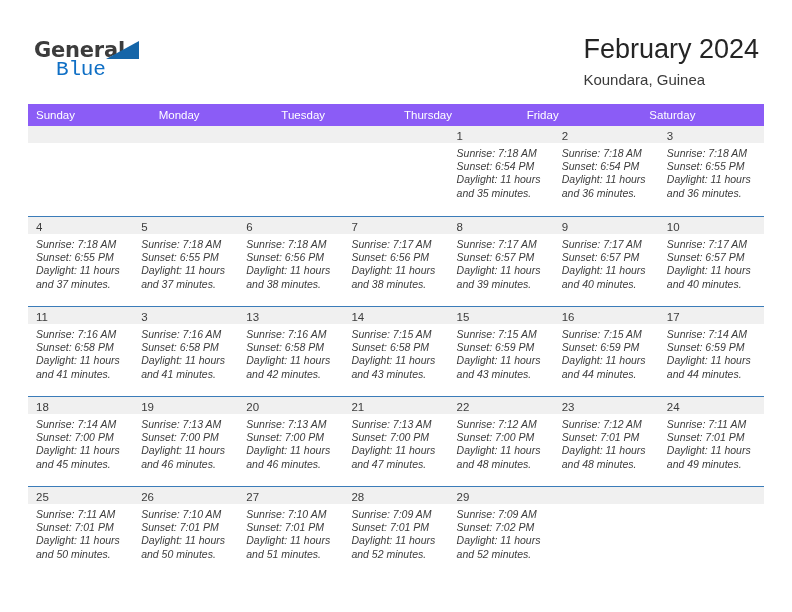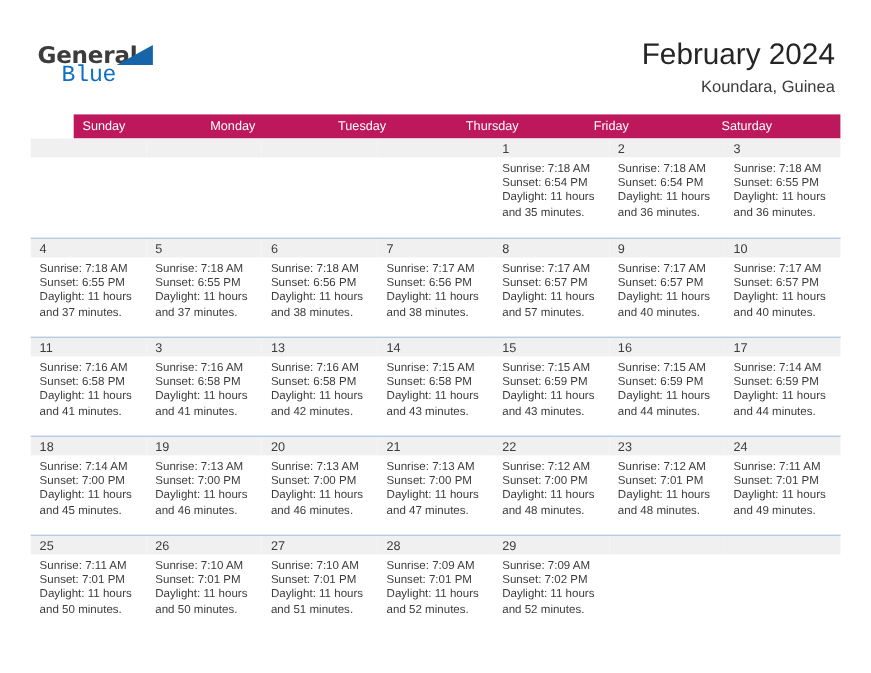--- a/index.html
+++ b/index.html
@@ -64,21 +64,21 @@
     height: 0;
     border-style: solid;
     border-width: 0 0 18px 33px;
     border-color: transparent transparent #1565a8 transparent;
   }
 
   .title-block {
     position: absolute;
     right: 33px;
     top: 32px;
-    text-align: right;
+    text-align: left;
   }
   .month-title {
     font-size: 27px;
     font-weight: 400;
     color: #252525;
     line-height: 34px;
     white-space: nowrap;
   }
   .location {
     margin-top: 4px;
@@ -91,23 +91,22 @@
 
   
   .calendar {
     position: absolute;
     left: 28px;
     top: 104px;
     width: 736px;
   }
   .weekdays {
     display: flex;
-    background: #be185d;
+    background: #8b5cf6;
     height: 22px;
-    margin-left: 39px;
   }
   .weekday {
     flex: 1 1 0;
     color: #ffffff;
     font-size: 11.5px;
     line-height: 22px;
     padding-left: 8px;
     box-sizing: border-box;
     white-space: nowrap;
   }
@@ -137,20 +136,21 @@
     background: #f0f0f0;
   }
   .daynum {
     font-size: 11.5px;
     color: #3c3c3c;
     line-height: 17px;
   }
   .cell-body {
     padding: 4px 8px 0 8px;
     box-sizing: border-box;
+    font-style: italic;
   }
   .cell-line {
     font-size: 10.5px;
     line-height: 13.2px;
     color: #3c3c3c;
     white-space: nowrap;
   }
 </style>
 </head>
 <body>
@@ -263,21 +263,21 @@
               <div class="cell-line">Daylight: 11 hours</div>
               <div class="cell-line">and 38 minutes.</div>
             </div>
           </div>
           <div class="cell">
             <div class="daynum-bar"><span class="daynum">8</span></div>
             <div class="cell-body">
               <div class="cell-line">Sunrise: 7:17 AM</div>
               <div class="cell-line">Sunset: 6:57 PM</div>
               <div class="cell-line">Daylight: 11 hours</div>
-              <div class="cell-line">and 57 minutes.</div>
+              <div class="cell-line">and 39 minutes.</div>
             </div>
           </div>
           <div class="cell">
             <div class="daynum-bar"><span class="daynum">9</span></div>
             <div class="cell-body">
               <div class="cell-line">Sunrise: 7:17 AM</div>
               <div class="cell-line">Sunset: 6:57 PM</div>
               <div class="cell-line">Daylight: 11 hours</div>
               <div class="cell-line">and 40 minutes.</div>
             </div>

